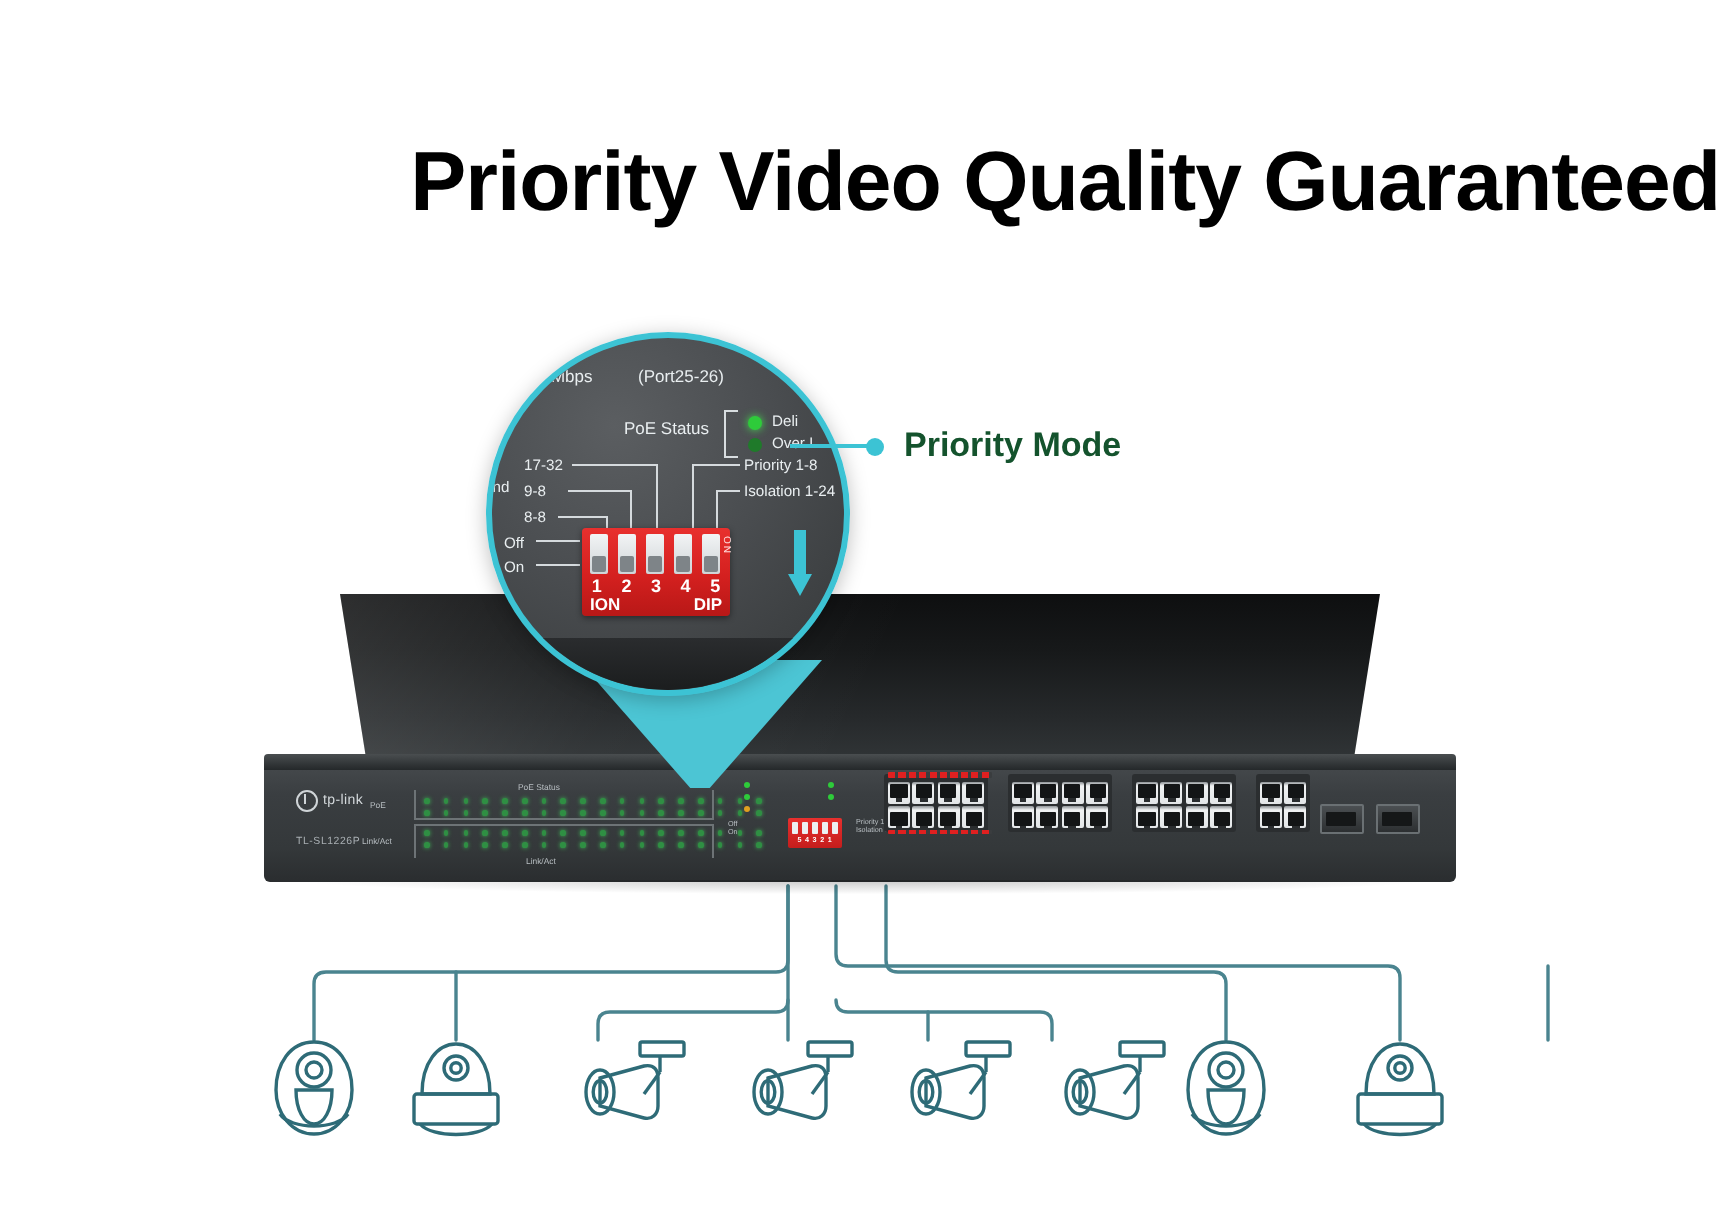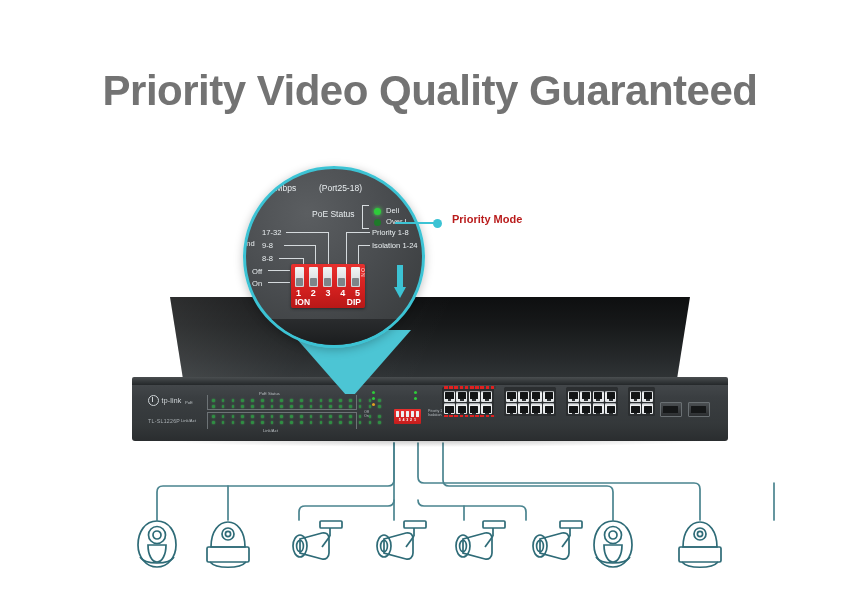--- a/index.html
+++ b/index.html
@@ -9,35 +9,35 @@
     font-family:"Liberation Sans", sans-serif;
     overflow:hidden;
     position:relative;
   }
   #stage{position:absolute;left:0;top:0;width:860px;height:609px;}
 
   
   .headline{
     position:absolute;
     left:0; top:68px; width:860px;
-    text-align:center;
+    text-align:right;
     font-size:42px;
     font-weight:bold;
     letter-spacing:-0.5px;
-    color:#737373;
+    color:#000000;
     line-height:1.1;
   }
 
   
   .callout-label{
     position:absolute;
     left:452px; top:212px;
-    font-size:11px;
+    font-size:17px;
     font-weight:bold;
-    color:#b91c1c;
+    color:#14532d;
     line-height:1.32;
     width:200px;
   }
   .callout-dot{
     position:absolute;
     left:433px; top:219px;
     width:9px;height:9px;border-radius:50%;
     background:#3cc3d4;
   }
   .callout-line{
@@ -543,21 +543,21 @@
     <div class="sw-shadow"></div>
   </div>
 
   <div class="cone"></div>
 
   <div class="mag-wrap">
     <div class="mag-circle">
       <div class="mag-darkband"></div>
 
       <div class="mag-txt" style="left:20px;top:14px;">00Mbps</div>
-      <div class="mag-txt" style="left:73px;top:14px;">(Port25-18)</div>
+      <div class="mag-txt" style="left:73px;top:14px;">(Port25-26)</div>
       <div class="mag-txt" style="left:0px;top:30px;">35)</div>
 
       <div class="mag-txt" style="left:66px;top:40px;">PoE Status</div>
       <div class="poe-bracket" style="left:116px;top:36px;"></div>
       <span class="led" style="left:128px;top:39px;"></span>
       <div class="mag-txt sm" style="left:124px;top:37px;padding-left:16px;">Deli</div>
       <span class="led dim" style="left:128px;top:50px;"></span>
       <div class="mag-txt sm" style="left:140px;top:48px;">Over L</div>
 
       <div class="mag-txt sm" style="left:-4px;top:70px;">end</div>

